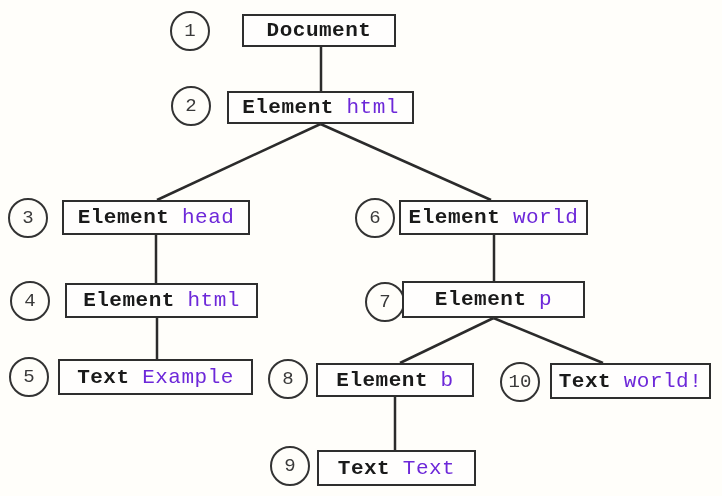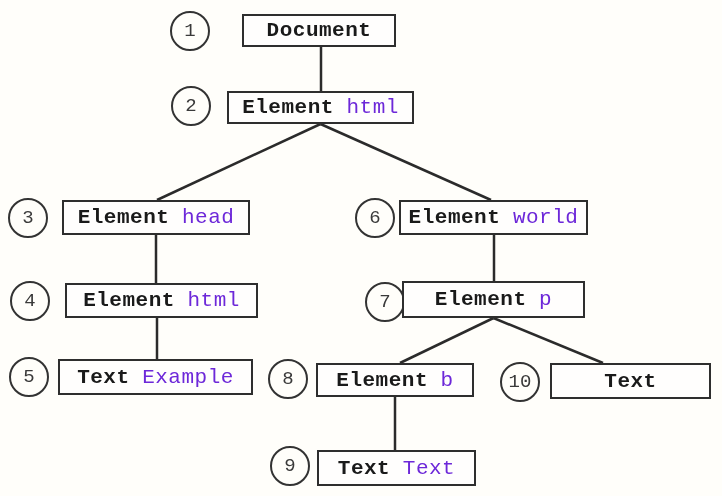--- a/index.html
+++ b/index.html
@@ -165,16 +165,17 @@
         <span class="val">Text</span>
     </div>
   </div>
 
   <div>
     <div class="circle" style="left:500px;top:362px">
       <span>10</span>
     </div>
     <div class="node-box" style="left:550px;top:363px;width:161px;height:36px">
       <span class="kw">Text</span>
+        <span class="val">world!</span>
     </div>
   </div>
 
 </div>
 
 </body></html>

